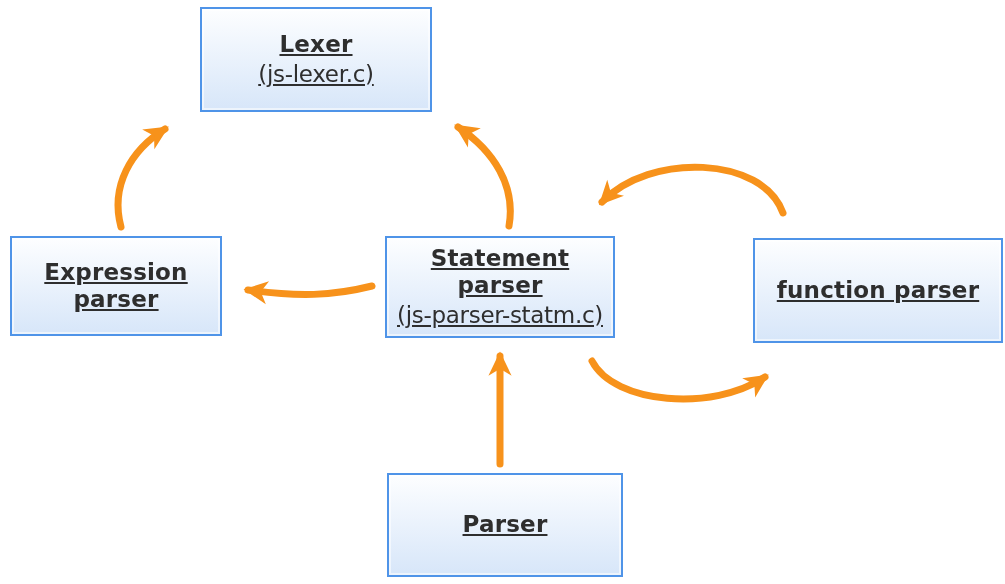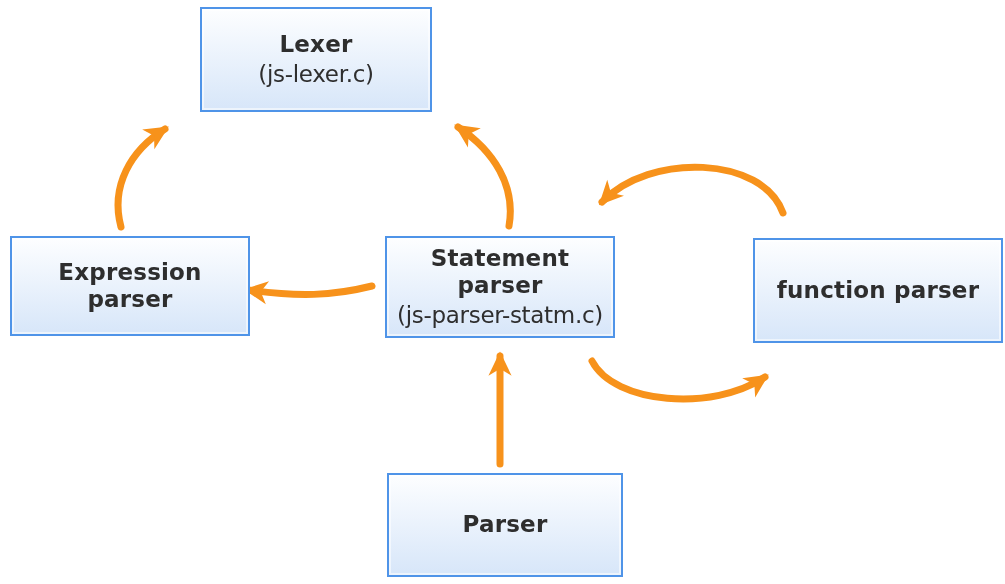--- a/index.html
+++ b/index.html
@@ -37,37 +37,38 @@
     display:flex;
     flex-direction:column;
     align-items:center;
     justify-content:center;
     text-align:center;
     border:2px solid var(--node-border);
     background:linear-gradient(to bottom,var(--fill-top) 0%,var(--fill-bottom) 100%);
     box-shadow:inset 0 0 0 2px rgba(255,255,255,0.55);
     color:var(--text);
     padding:4px 6px;
+    text-decoration:underline;
   }
   .node .title{
     font-weight:bold;
     font-size:23px;
     line-height:1.18;
     white-space:pre-line;
     letter-spacing:0.2px;
   }
   .node .subtitle{
     font-size:23px;
     line-height:1.25;
     margin-top:2px;
     letter-spacing:-0.3px;
     white-space:nowrap;
   }
   .node-lexer     {left:200px;top:7px;  width:232px;height:105px;}
-  .node-expression{left:10px; top:236px;width:240px;height:100px;}
+  .node-expression{left:10px; top:236px;width:212px;height:100px;}
   .node-statement {left:385px;top:236px;width:230px;height:102px;}
   .node-function  {left:753px;top:238px;width:250px;height:105px;}
   .node-parser    {left:387px;top:473px;width:236px;height:104px;}
 </style>
 </head>
 <body>
 
 <div class="canvas">
 
   <svg class="edges" viewBox="0 0 1005 584" xmlns="http://www.w3.org/2000/svg">

